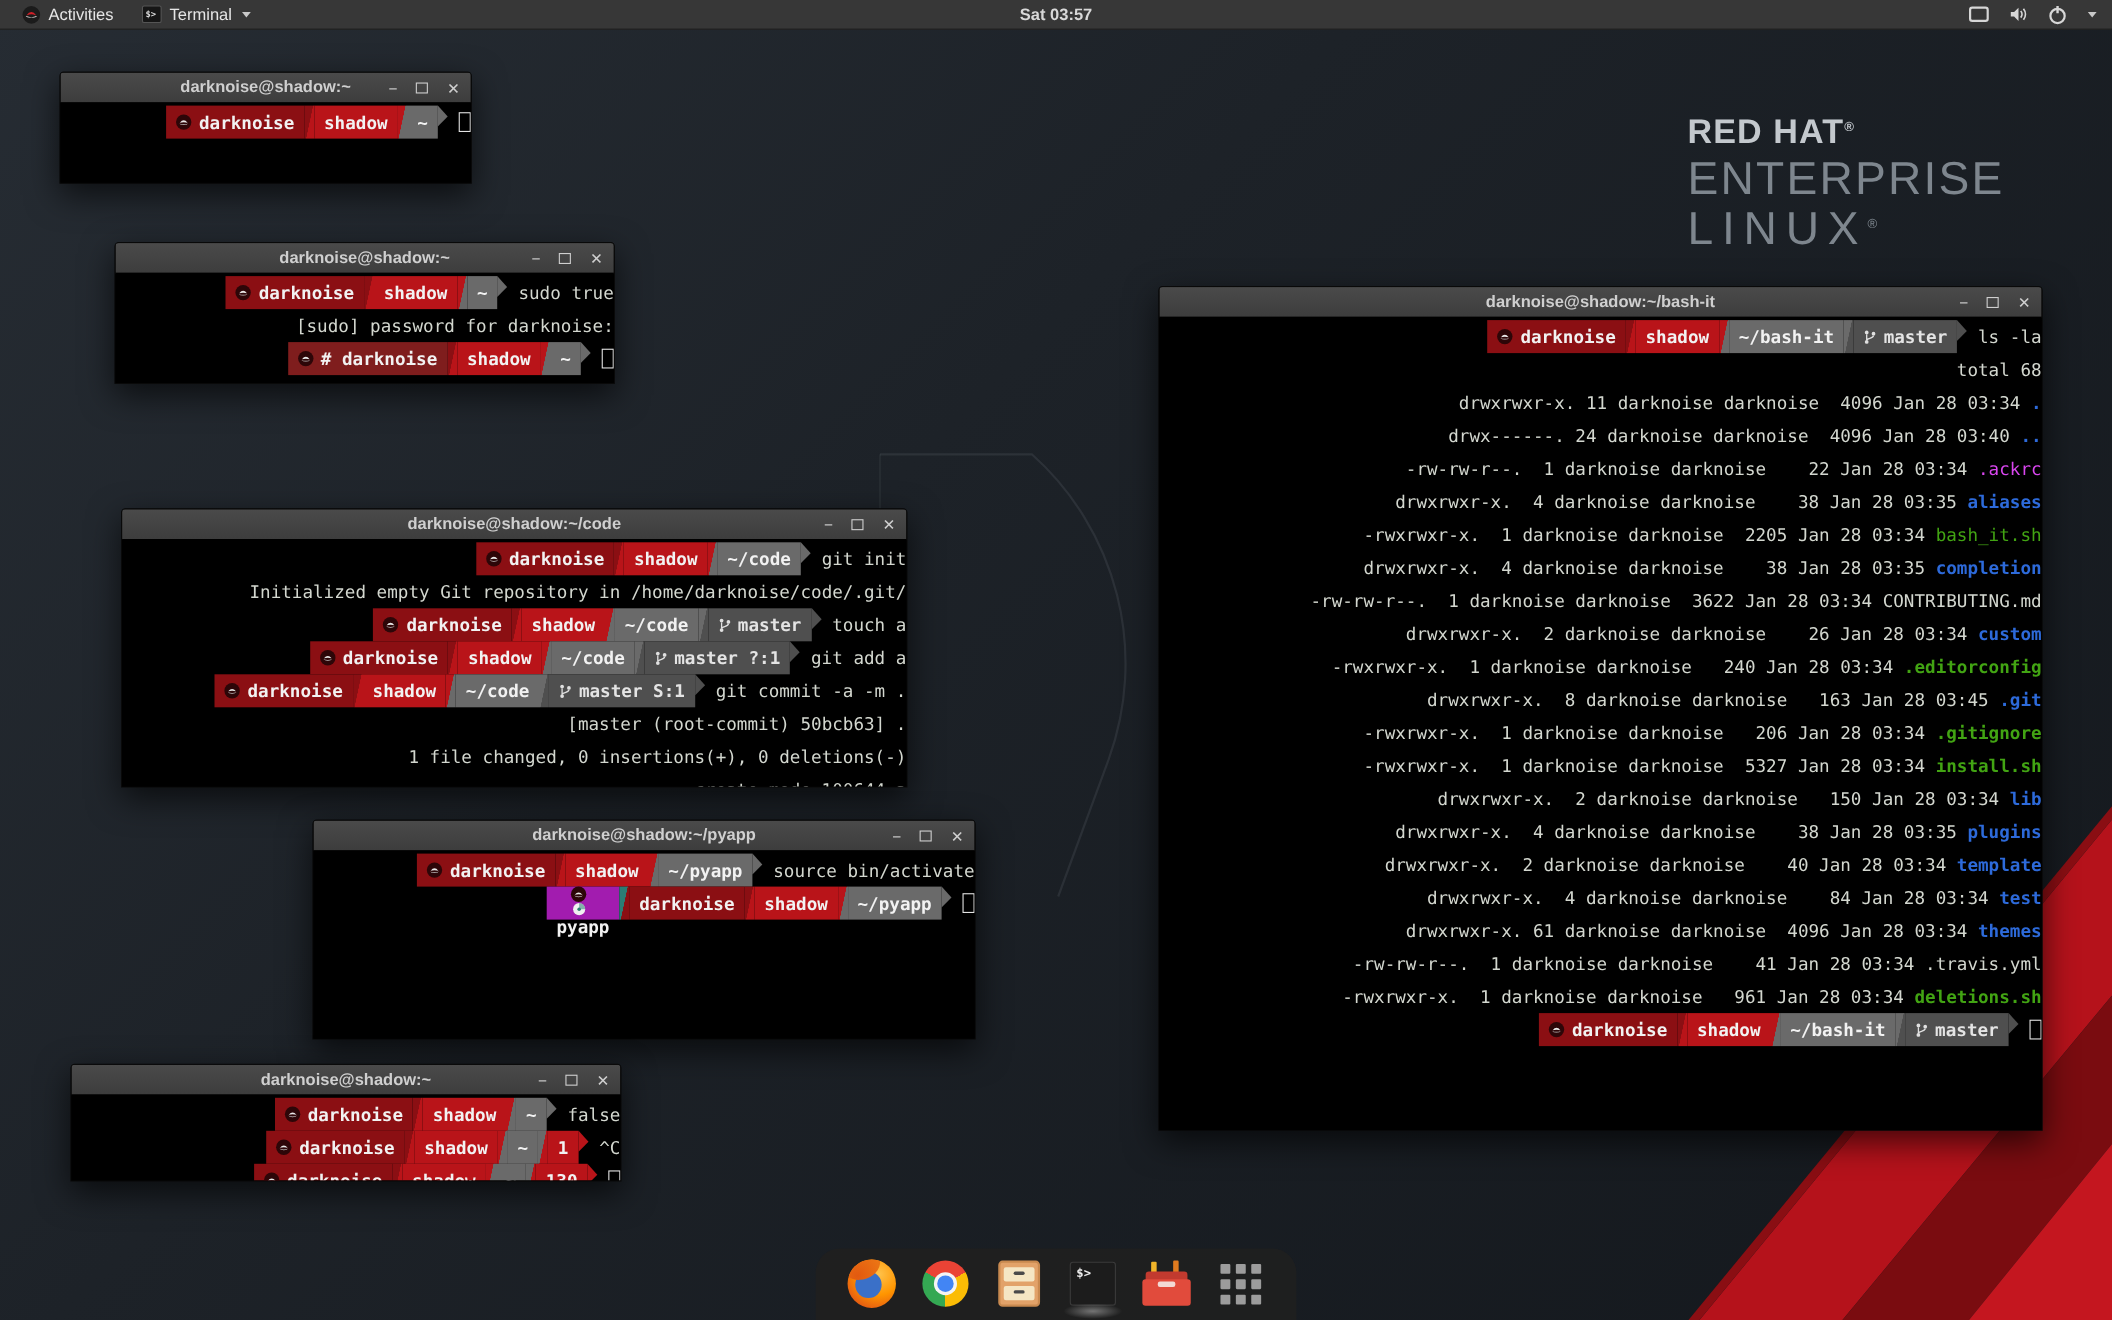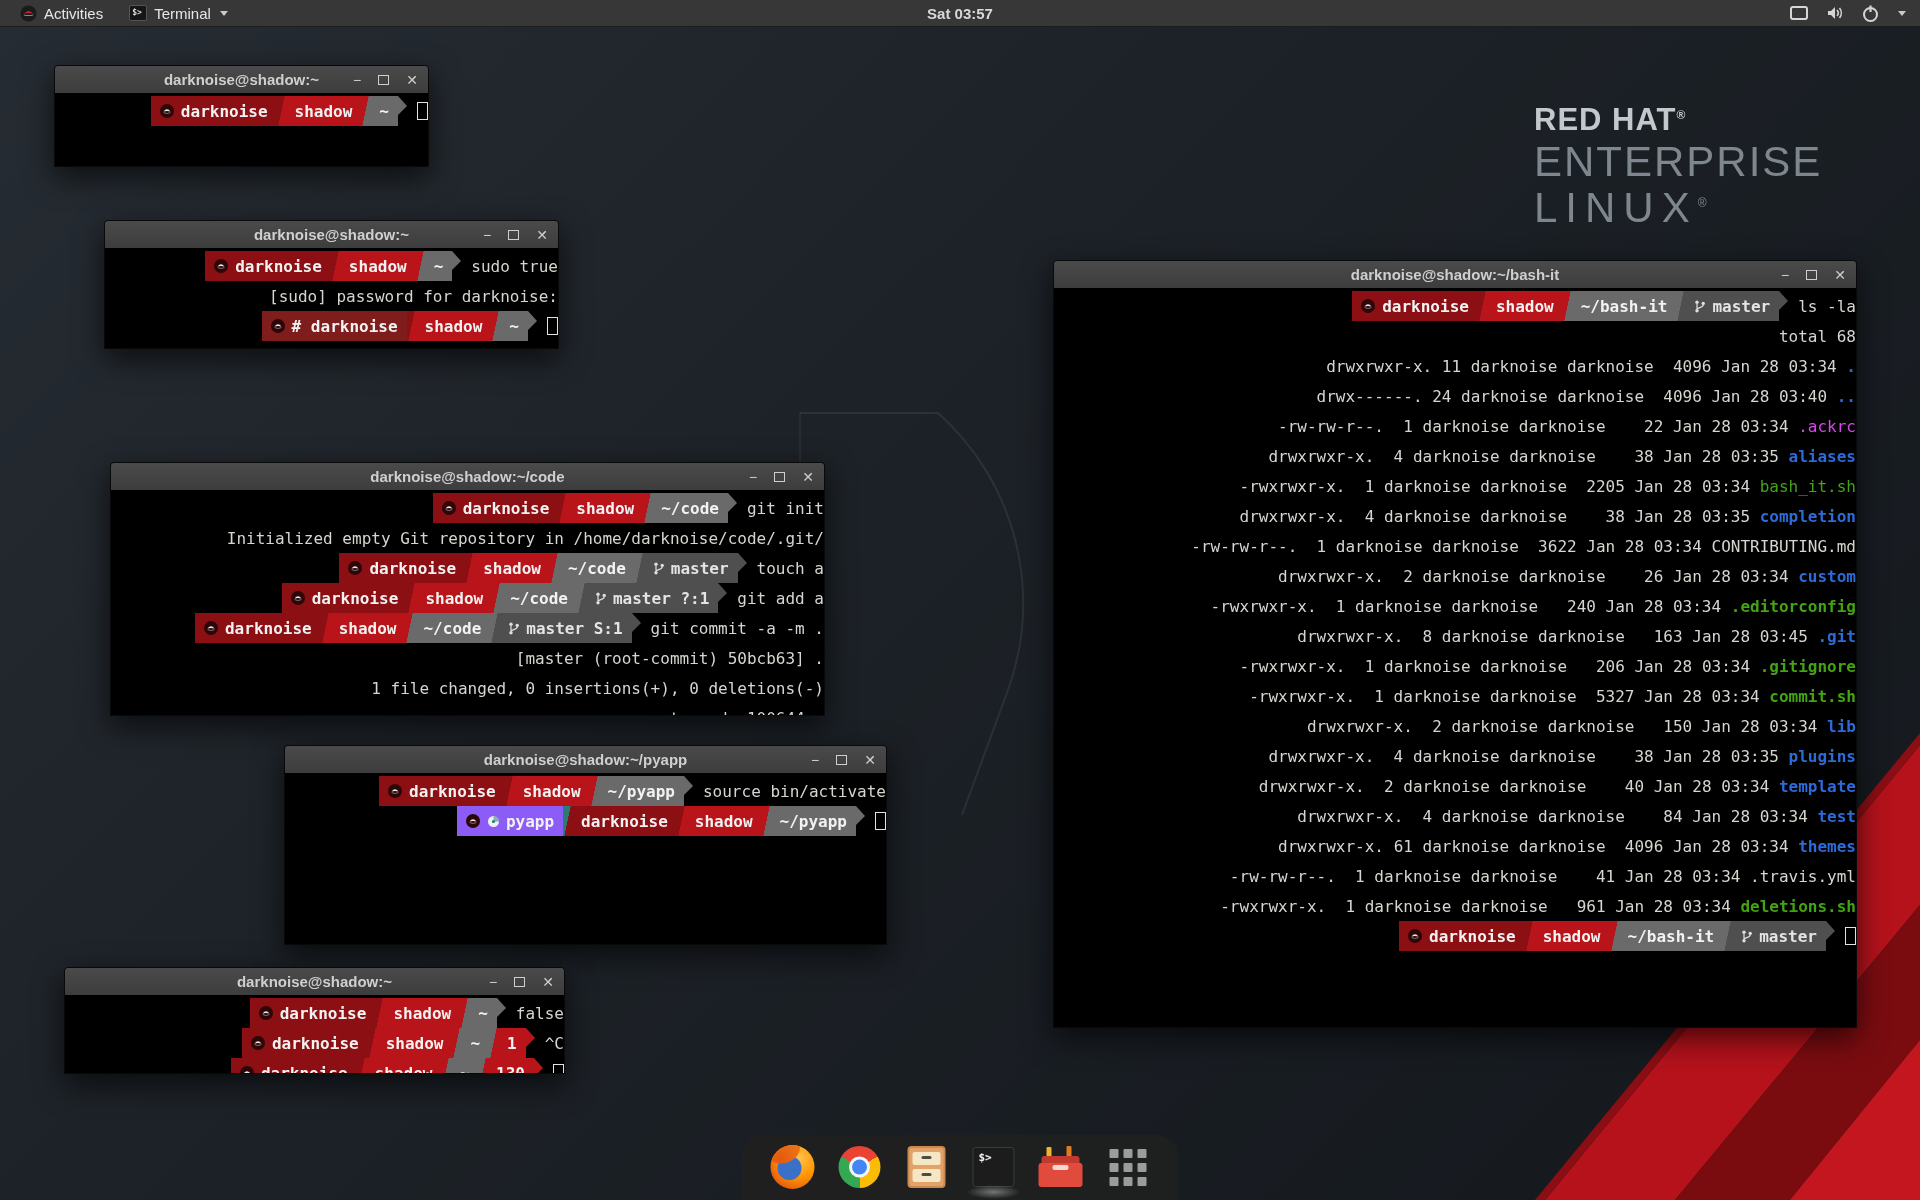--- a/index.html
+++ b/index.html
@@ -258,21 +258,21 @@
               <span></span>
             </span>
             <span class="wbtn">✕</span>
           </div>
         </div>
         <div class="content">
           <div class="row"><span class="seg" style="background: rgb(139, 15, 19); color: rgb(242, 242, 242);"><span class="hat-ico"><svg width="10" height="10" viewBox="0 0 10 10">
                   <path d="M1.5 5.5 Q5 1 8.5 5.5 Q5 4.6 1.5 5.5Z" fill="#e8e8e8"></path>
                   <path d="M1 6.2 Q5 7.8 9 6.2 Q8 7.6 5 7.6 Q2 7.6 1 6.2Z" fill="#c8c8c8"></path>
                 </svg></span><span>darknoise</span></span><span class="sep" style="background: linear-gradient(102deg, rgb(139, 15, 19) 49%, rgb(185, 20, 25) 51%);"></span><span class="seg" style="background: rgb(185, 20, 25); color: rgb(242, 242, 242);"><span>shadow</span></span><span class="sep" style="background: linear-gradient(102deg, rgb(185, 20, 25) 49%, rgb(106, 106, 106) 51%);"></span><span class="seg" style="background: rgb(106, 106, 106); color: rgb(242, 242, 242);"><span>~/pyapp</span></span><span class="p-arrow" style="border-left: 9px solid rgb(106, 106, 106);"></span><span class="cmd">source bin/activate</span></div>
-          <div class="row"><span class="seg" style="background: #8b5cf6; color: rgb(242, 242, 242);"><span class="hat-ico"><svg width="10" height="10" viewBox="0 0 10 10">
+          <div class="row"><span class="seg" style="background: #a21caf; color: rgb(242, 242, 242); flex-direction: column;"><span class="hat-ico"><svg width="10" height="10" viewBox="0 0 10 10">
                   <path d="M1.5 5.5 Q5 1 8.5 5.5 Q5 4.6 1.5 5.5Z" fill="#e8e8e8"></path>
                   <path d="M1 6.2 Q5 7.8 9 6.2 Q8 7.6 5 7.6 Q2 7.6 1 6.2Z" fill="#c8c8c8"></path>
                 </svg></span><span style="margin-right: 6px; display: flex;"><svg width="13" height="13" viewBox="0 0 13 13">
                   <circle cx="6.5" cy="6.5" r="5.5" fill="#f0f0f0"></circle>
                   <path d="M6.5 6.5 L12 6.5 A5.5 5.5 0 0 0 6.5 1Z" fill="#2a7d74" opacity="0.55"></path>
                   <circle cx="6.5" cy="6.5" r="1.6" fill="#2a7d74"></circle>
                 </svg></span><span>pyapp</span></span><span class="sep" style="background: linear-gradient(102deg, rgb(42, 125, 116) 49%, rgb(139, 15, 19) 51%);"></span><span class="seg" style="background: rgb(139, 15, 19); color: rgb(242, 242, 242);"><span>darknoise</span></span><span class="sep" style="background: linear-gradient(102deg, rgb(139, 15, 19) 49%, rgb(185, 20, 25) 51%);"></span><span class="seg" style="background: rgb(185, 20, 25); color: rgb(242, 242, 242);"><span>shadow</span></span><span class="sep" style="background: linear-gradient(102deg, rgb(185, 20, 25) 49%, rgb(106, 106, 106) 51%);"></span><span class="seg" style="background: rgb(106, 106, 106); color: rgb(242, 242, 242);"><span>~/pyapp</span></span><span class="p-arrow" style="border-left: 9px solid rgb(106, 106, 106);"></span><span class="cursor"></span></div>
         </div>
       </div>
       <div class="window" style="left: 64px; top: 967px; width: 499px; height: 105px;">
@@ -327,21 +327,21 @@
           <div class="row outrow"><span>drwx------. 24 darknoise darknoise  4096 Jan 28 03:40 </span><span style="color: rgb(45, 106, 218); font-weight: bold;">..</span></div>
           <div class="row outrow"><span>-rw-rw-r--.  1 darknoise darknoise    22 Jan 28 03:34 </span><span style="color: #d946ef;">.ackrc</span></div>
           <div class="row outrow"><span>drwxrwxr-x.  4 darknoise darknoise    38 Jan 28 03:35 </span><span style="color: rgb(45, 106, 218); font-weight: bold;">aliases</span></div>
           <div class="row outrow"><span>-rwxrwxr-x.  1 darknoise darknoise  2205 Jan 28 03:34 </span><span style="color: rgb(66, 164, 19); font-weight: normal;">bash_it.sh</span></div>
           <div class="row outrow"><span>drwxrwxr-x.  4 darknoise darknoise    38 Jan 28 03:35 </span><span style="color: rgb(45, 106, 218); font-weight: bold;">completion</span></div>
           <div class="row outrow"><span>-rw-rw-r--.  1 darknoise darknoise  3622 Jan 28 03:34 </span><span style="color: rgb(211, 215, 207);">CONTRIBUTING.md</span></div>
           <div class="row outrow"><span>drwxrwxr-x.  2 darknoise darknoise    26 Jan 28 03:34 </span><span style="color: rgb(45, 106, 218); font-weight: bold;">custom</span></div>
           <div class="row outrow"><span>-rwxrwxr-x.  1 darknoise darknoise   240 Jan 28 03:34 </span><span style="color: rgb(66, 164, 19); font-weight: bold;">.editorconfig</span></div>
           <div class="row outrow"><span>drwxrwxr-x.  8 darknoise darknoise   163 Jan 28 03:45 </span><span style="color: rgb(45, 106, 218); font-weight: bold;">.git</span></div>
           <div class="row outrow"><span>-rwxrwxr-x.  1 darknoise darknoise   206 Jan 28 03:34 </span><span style="color: rgb(66, 164, 19); font-weight: bold;">.gitignore</span></div>
-          <div class="row outrow"><span>-rwxrwxr-x.  1 darknoise darknoise  5327 Jan 28 03:34 </span><span style="color: rgb(66, 164, 19); font-weight: bold;">commit.sh</span></div>
+          <div class="row outrow"><span>-rwxrwxr-x.  1 darknoise darknoise  5327 Jan 28 03:34 </span><span style="color: rgb(66, 164, 19); font-weight: bold;">install.sh</span></div>
           <div class="row outrow"><span>drwxrwxr-x.  2 darknoise darknoise   150 Jan 28 03:34 </span><span style="color: rgb(45, 106, 218); font-weight: bold;">lib</span></div>
           <div class="row outrow"><span>drwxrwxr-x.  4 darknoise darknoise    38 Jan 28 03:35 </span><span style="color: rgb(45, 106, 218); font-weight: bold;">plugins</span></div>
           <div class="row outrow"><span>drwxrwxr-x.  2 darknoise darknoise    40 Jan 28 03:34 </span><span style="color: rgb(45, 106, 218); font-weight: bold;">template</span></div>
           <div class="row outrow"><span>drwxrwxr-x.  4 darknoise darknoise    84 Jan 28 03:34 </span><span style="color: rgb(45, 106, 218); font-weight: bold;">test</span></div>
           <div class="row outrow"><span>drwxrwxr-x. 61 darknoise darknoise  4096 Jan 28 03:34 </span><span style="color: rgb(45, 106, 218); font-weight: bold;">themes</span></div>
           <div class="row outrow"><span>-rw-rw-r--.  1 darknoise darknoise    41 Jan 28 03:34 </span><span style="color: rgb(211, 215, 207);">.travis.yml</span></div>
           <div class="row outrow"><span>-rwxrwxr-x.  1 darknoise darknoise   961 Jan 28 03:34 </span><span style="color: rgb(66, 164, 19); font-weight: bold;">deletions.sh</span></div>
           <div class="row"><span class="seg" style="background: rgb(139, 15, 19); color: rgb(242, 242, 242);"><span class="hat-ico"><svg width="10" height="10" viewBox="0 0 10 10">
                   <path d="M1.5 5.5 Q5 1 8.5 5.5 Q5 4.6 1.5 5.5Z" fill="#e8e8e8"></path>
                   <path d="M1 6.2 Q5 7.8 9 6.2 Q8 7.6 5 7.6 Q2 7.6 1 6.2Z" fill="#c8c8c8"></path>

